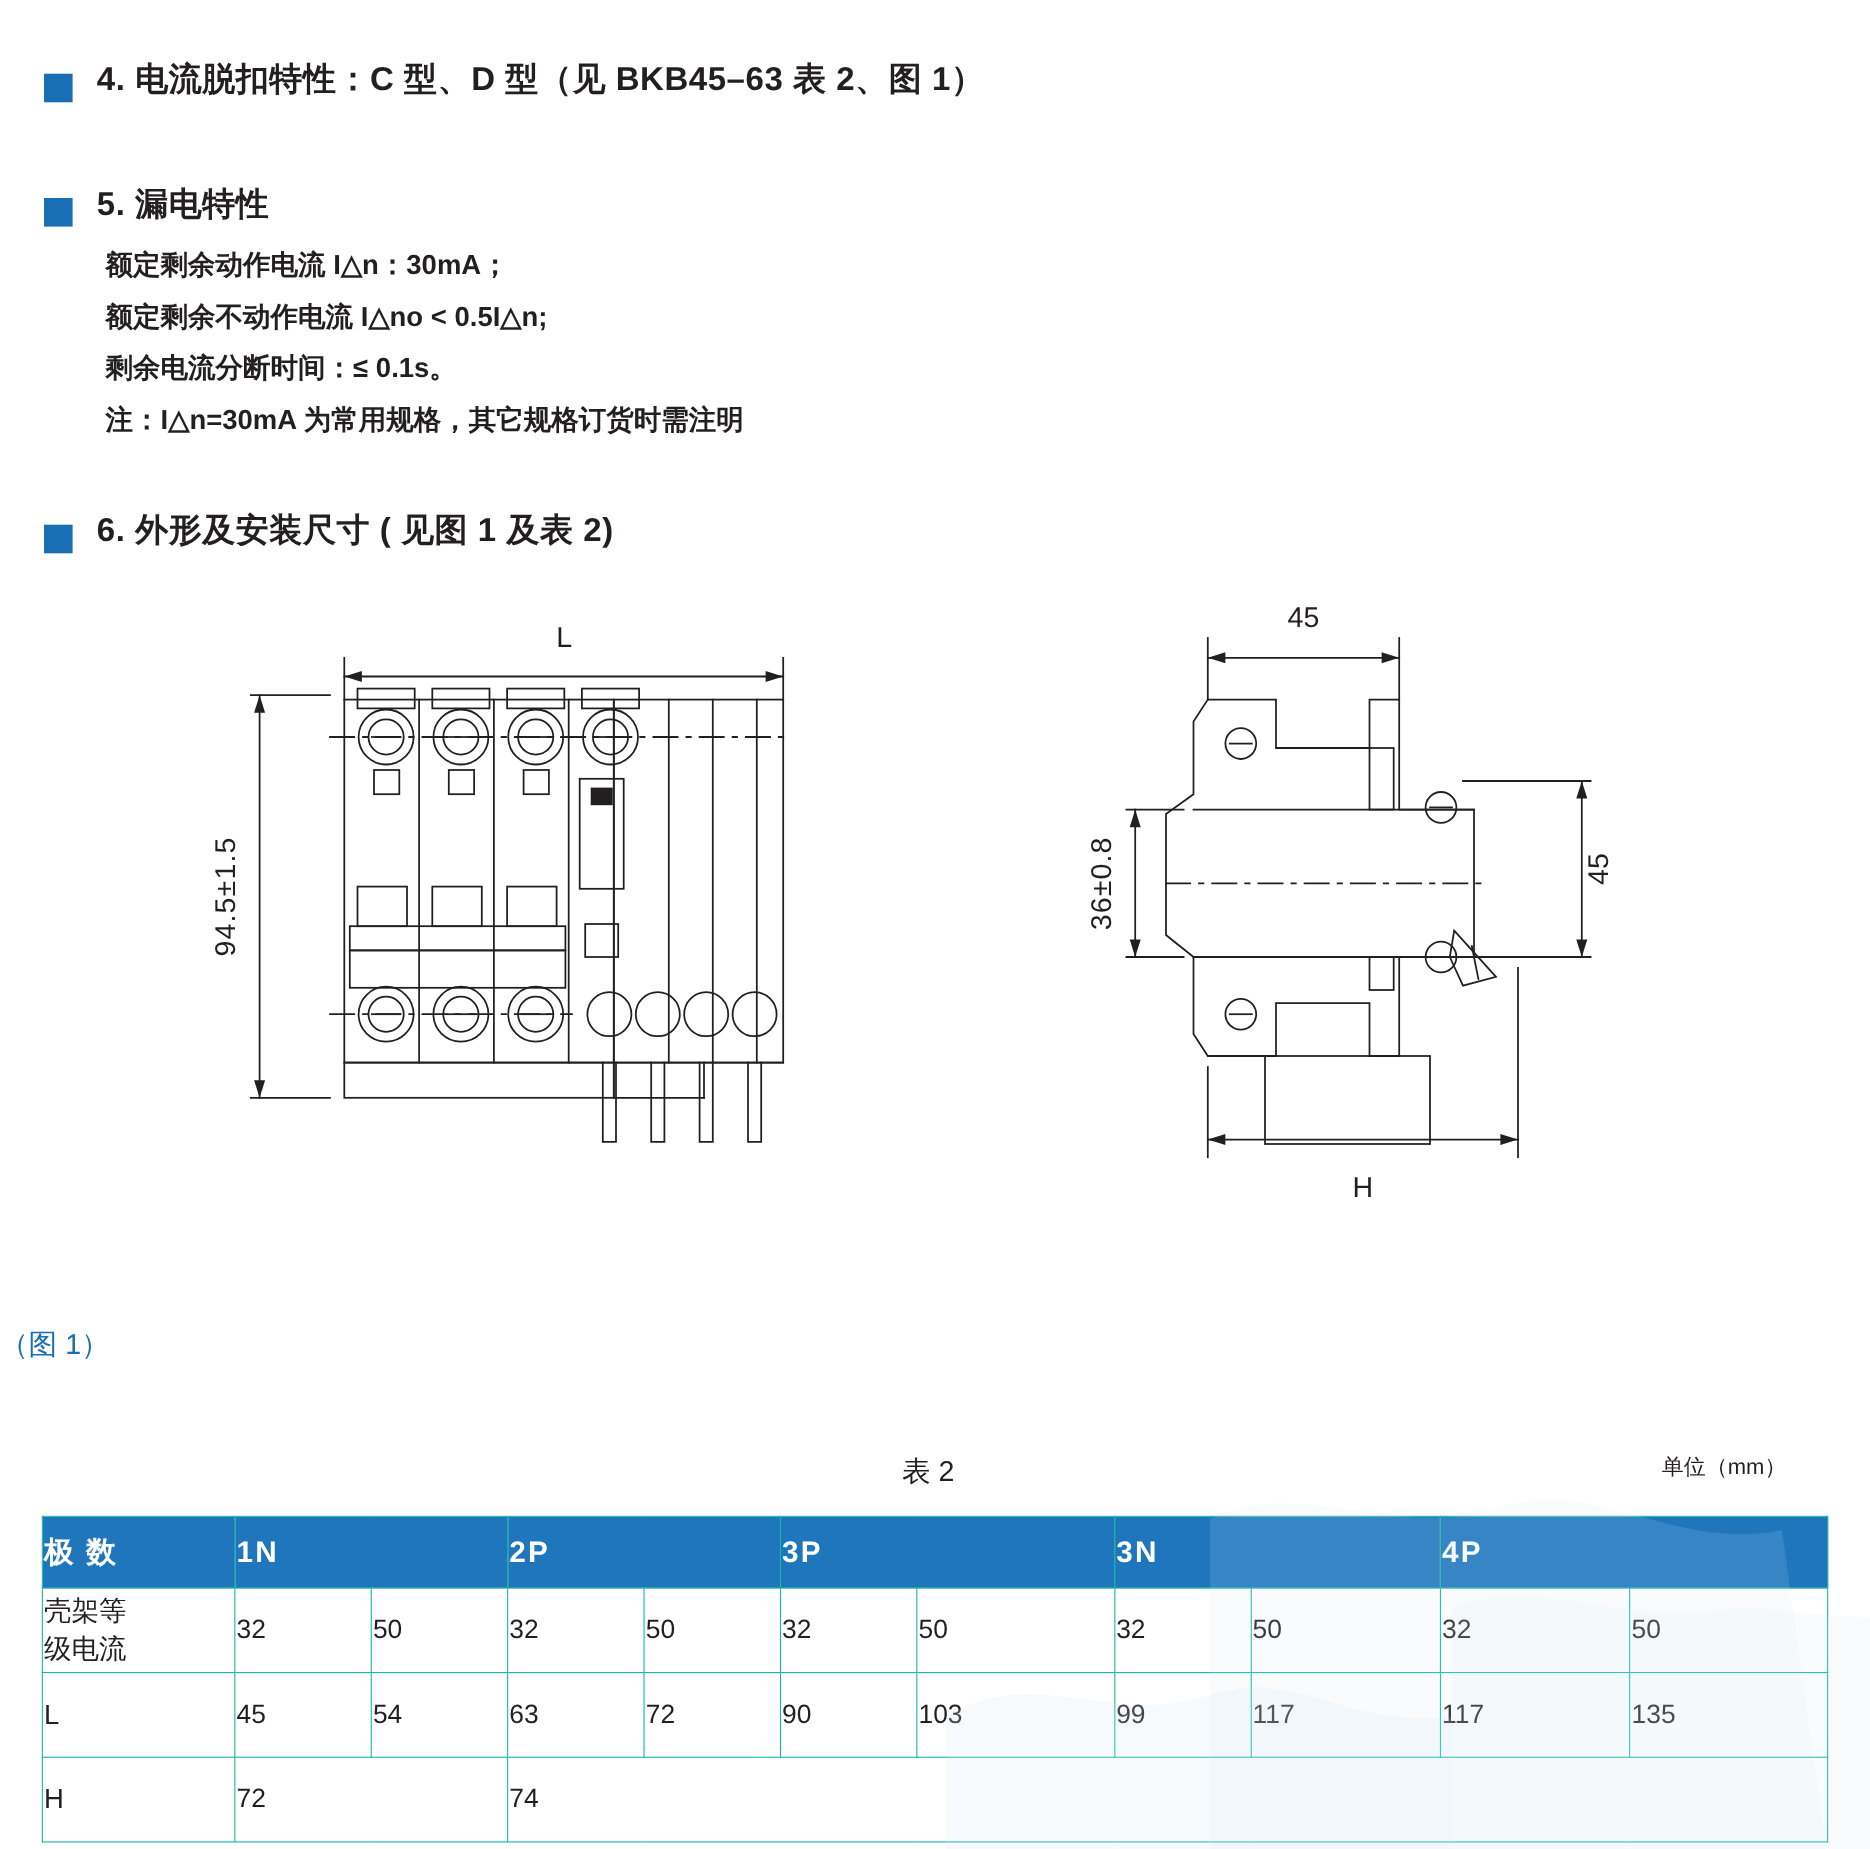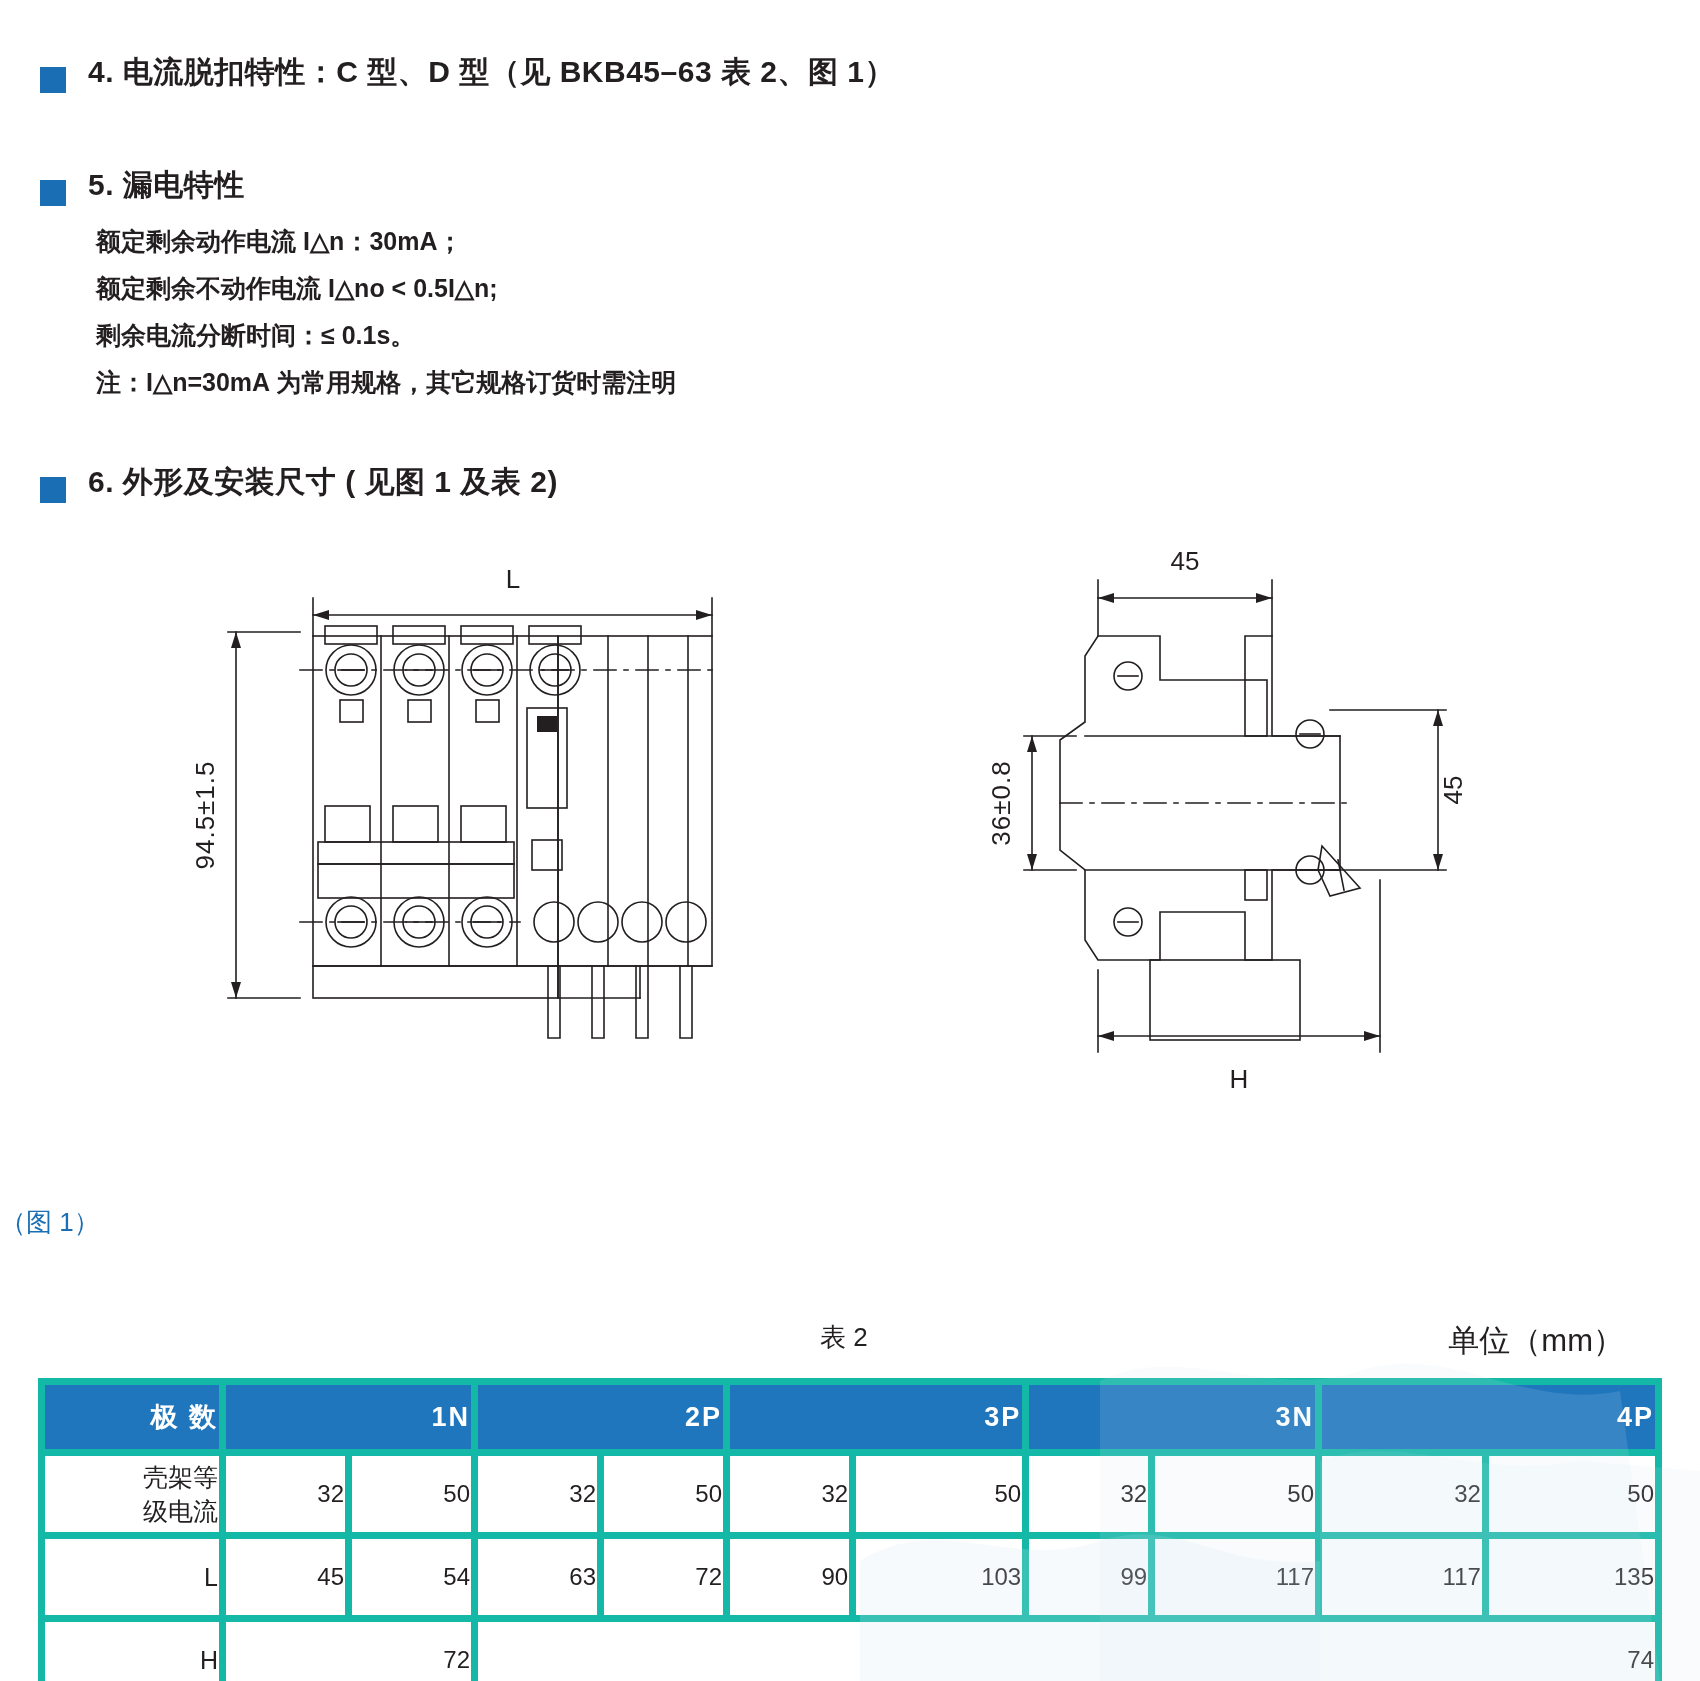--- a/index.html
+++ b/index.html
@@ -86,37 +86,37 @@
   }
   .tbl-label {
     position: absolute;
     left: 820px;
     font-size: 26px;
     color: #231f20;
   }
   .tbl-unit {
     position: absolute;
     right: 40px;
-    font-size: 31px;
+    font-size: 20px;
     color: #231f20;
   }
 
   
   table.spec {
     position: absolute;
     top: 1378px;
     left: 38px;
     width: 1624px;
     border-collapse: collapse;
     font-size: 25px;
     color: #231f20;
   }
   table.spec th, table.spec td {
-    border: 7px solid #14b8a6;
-    text-align: right;
+    border: 1px solid #14b8a6;
+    text-align: left;
     vertical-align: middle;
   }
   table.spec thead th {
     background: #1f76bc;
     color: #ffffff;
     font-size: 27px;
     font-weight: bold;
     height: 62px;
     letter-spacing: 2px;
   }

